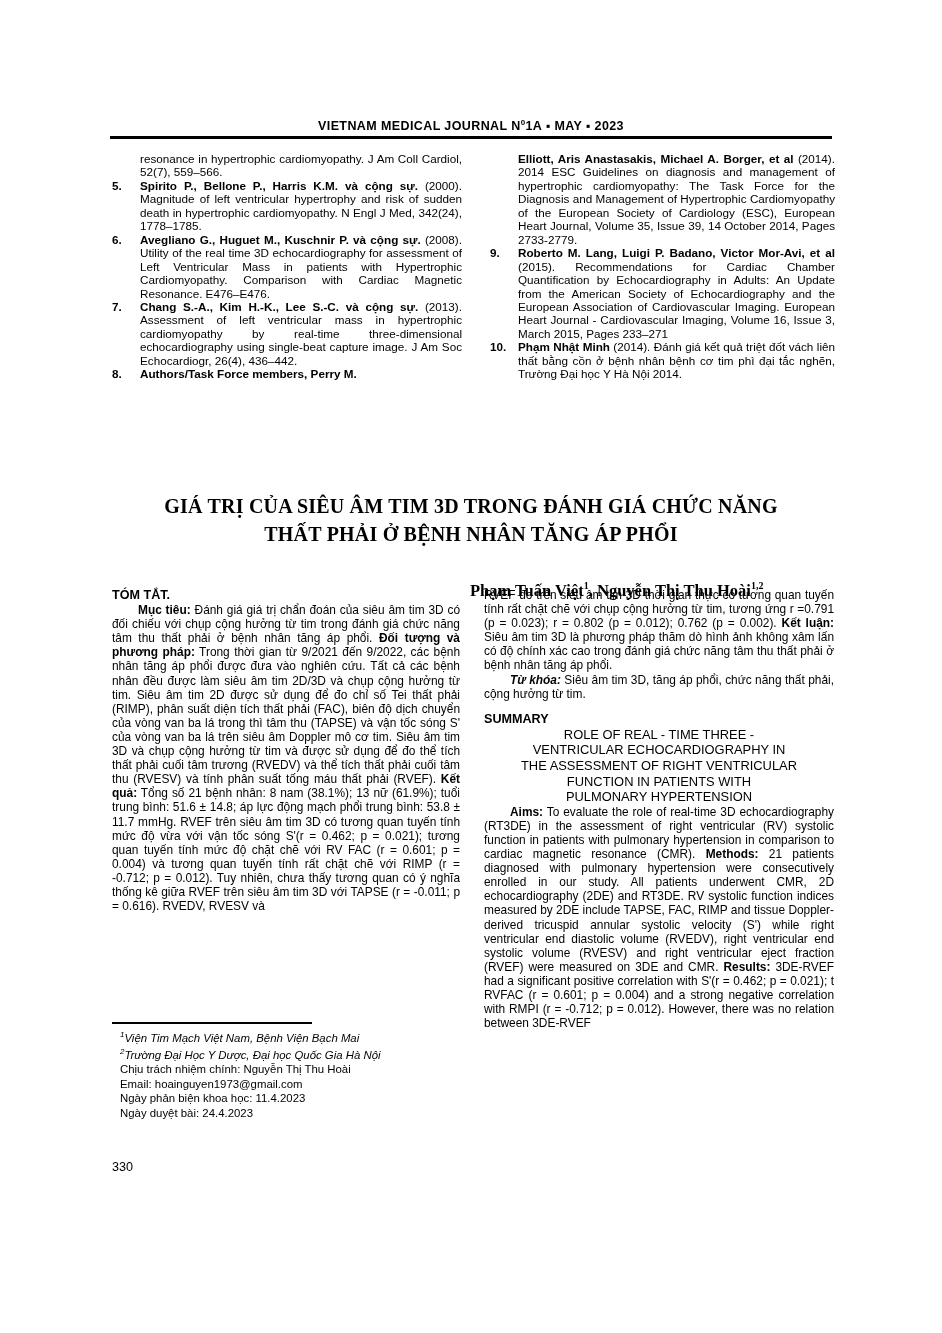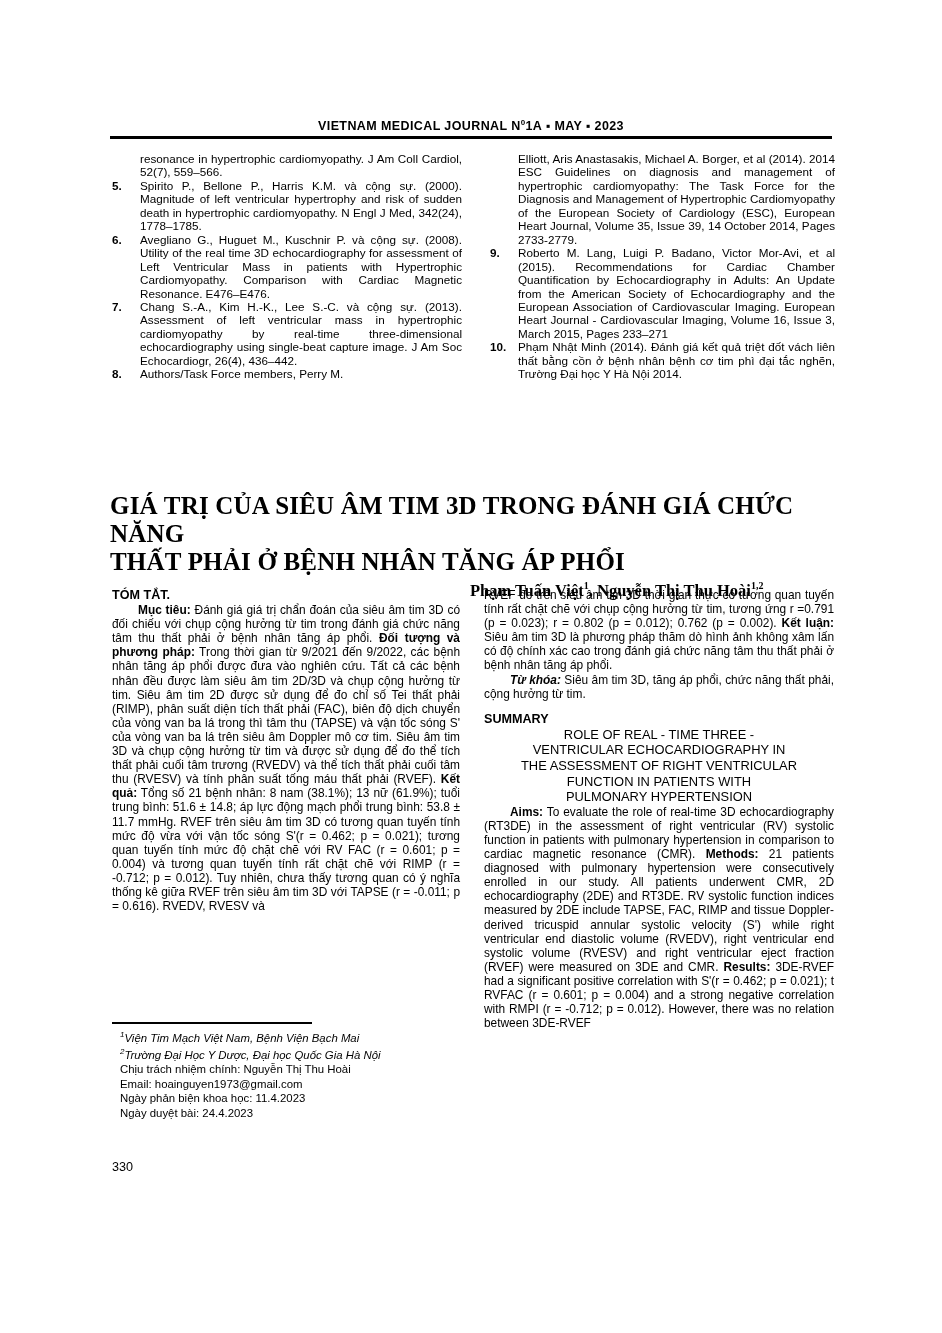--- a/index.html
+++ b/index.html
@@ -62,31 +62,32 @@
     text-align: justify;
     margin: 0;
   }
   .ref-num {
     position: absolute;
     left: 0;
     top: 0;
     font-weight: bold;
   }
   .ref-cont { padding-left: 28px; text-align: justify; }
-  .ref-item b, .ref-cont b { font-weight: normal; }
+  .ref-item b, .ref-cont b { font-weight: bold; }
 
   
   .article-title {
     position: absolute;
     left: 110px;
     top: 492px;
     width: 722px;
+    text-align: center;
     font-family: "Liberation Serif", serif;
     font-weight: bold;
-    font-size: 25px;
+    font-size: 20px;
     line-height: 28px;
     letter-spacing: 0.2px;
   }
 
   .authors {
     position: absolute;
     left: 470px;
     top: 552px;
     width: 365px;
     text-align: left;

